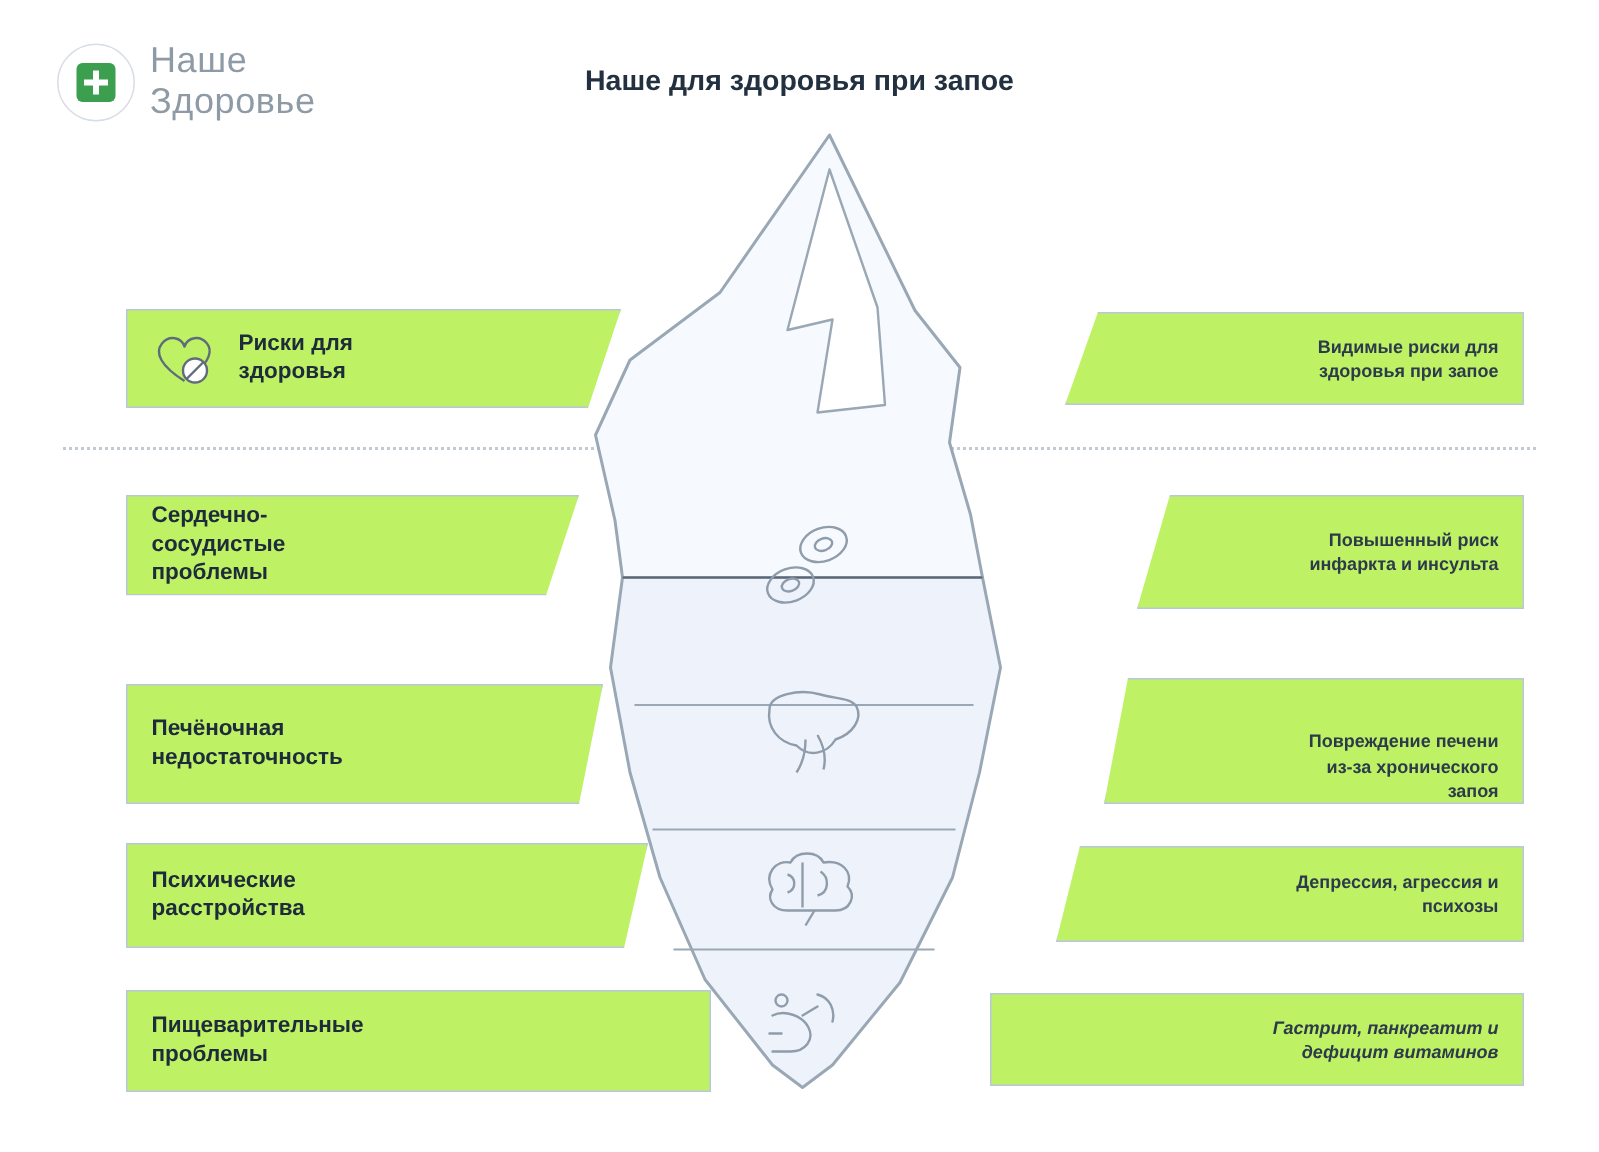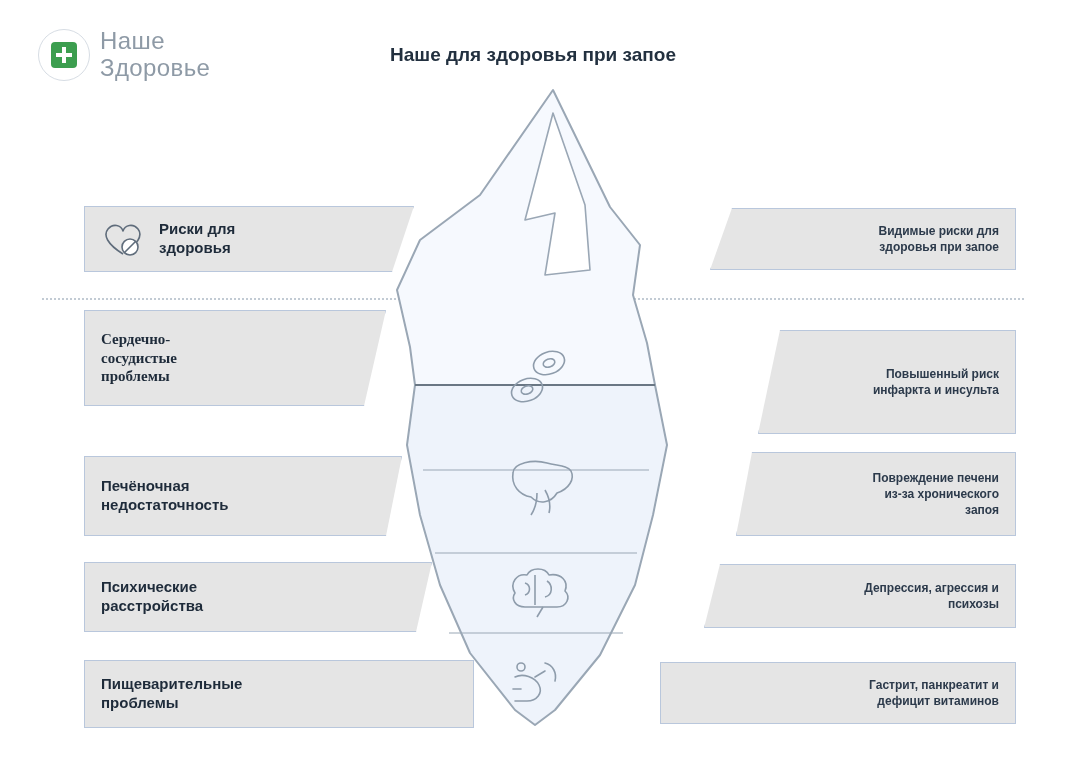--- a/index.html
+++ b/index.html
@@ -76,21 +76,21 @@
   #iceberg {
     position: absolute;
     left: 385px; top: 85px;
   }
 
   
   .banner {
     position: absolute;
     display: flex;
     align-items: center;
-    background: #e5e5e5;
+    background: #bef264;
     border: 1px solid #b9c7dc;
   }
   .banner.left {
     padding-left: 16px;
     justify-content: flex-start;
   }
   .banner.right {
     padding-right: 16px;
     justify-content: flex-end;
     text-align: right;
@@ -194,49 +194,49 @@
     <div class="banner-icon">
       <svg width="44" height="38" viewBox="0 0 44 38">
         <path d="M22 34 C6 24, 2 15, 7 9 C12 3, 20 5, 22 11 C24 5, 32 3, 37 9 C41 14, 38 21, 30 28" fill="none" stroke="#5f6c7b" stroke-width="1.6" stroke-linejoin="round"></path>
         <circle cx="29" cy="27" r="8" fill="#ffffff" stroke="#5f6c7b" stroke-width="1.6"></circle>
         <line x1="23.5" y1="32.5" x2="34.5" y2="21.5" stroke="#5f6c7b" stroke-width="1.6"></line>
       </svg>
     </div>
     <div class="banner-text">Риски для<br>здоровья</div>
   </div>
 
-  <div class="banner left clip-l-notchright" style="left:84px; top:310px; width:302px; height:96px;font-family:Liberation Serif, serif;">
+  <div class="banner left clip-l-notchright" style="left:84px; top:330px; width:302px; height:67px;">
     <div class="banner-text">Сердечно-<br>сосудистые<br>проблемы</div>
   </div>
 
   <div class="banner left clip-l-notchright2" style="left:84px; top:456px; width:318px; height:80px;">
     <div class="banner-text">Печёночная<br>недостаточность</div>
   </div>
 
   <div class="banner left clip-l-notchright2" style="left:84px; top:562px; width:348px; height:70px;">
     <div class="banner-text">Психические<br>расстройства</div>
   </div>
 
   <div class="banner left clip-plain" style="left:84px; top:660px; width:390px; height:68px;">
     <div class="banner-text">Пищеварительные<br>проблемы</div>
   </div>
 
   <div class="banner right clip-r-notchleft" style="left:710px; top:208px; width:306px; height:62px;">
     <div class="banner-text">Видимые риски для<br>здоровья при запое</div>
   </div>
 
-  <div class="banner right clip-r-notchleft" style="left:758px; top:330px; width:258px; height:104px;">
+  <div class="banner right clip-r-notchleft" style="left:758px; top:330px; width:258px; height:76px;">
     <div class="banner-text">Повышенный риск<br>инфаркта и инсульта</div>
   </div>
 
-  <div class="banner right clip-r-notchleft2" style="left:736px; top:452px; width:280px; height:84px;">
+  <div class="banner right clip-r-notchleft2" style="left:736px; top:452px; width:280px; height:84px;align-items:flex-end;">
     <div class="banner-text">Повреждение печени<br>из-за хронического<br>запоя</div>
   </div>
 
   <div class="banner right clip-r-notchleft2" style="left:704px; top:564px; width:312px; height:64px;">
     <div class="banner-text">Депрессия, агрессия и<br>психозы</div>
   </div>
 
-  <div class="banner right clip-plain" style="left:660px; top:662px; width:356px; height:62px;">
+  <div class="banner right clip-plain" style="left:660px; top:662px; width:356px; height:62px;font-style:italic;">
     <div class="banner-text">Гастрит, панкреатит и<br>дефицит витаминов</div>
   </div>
 
 </div>
 
 </body></html>

